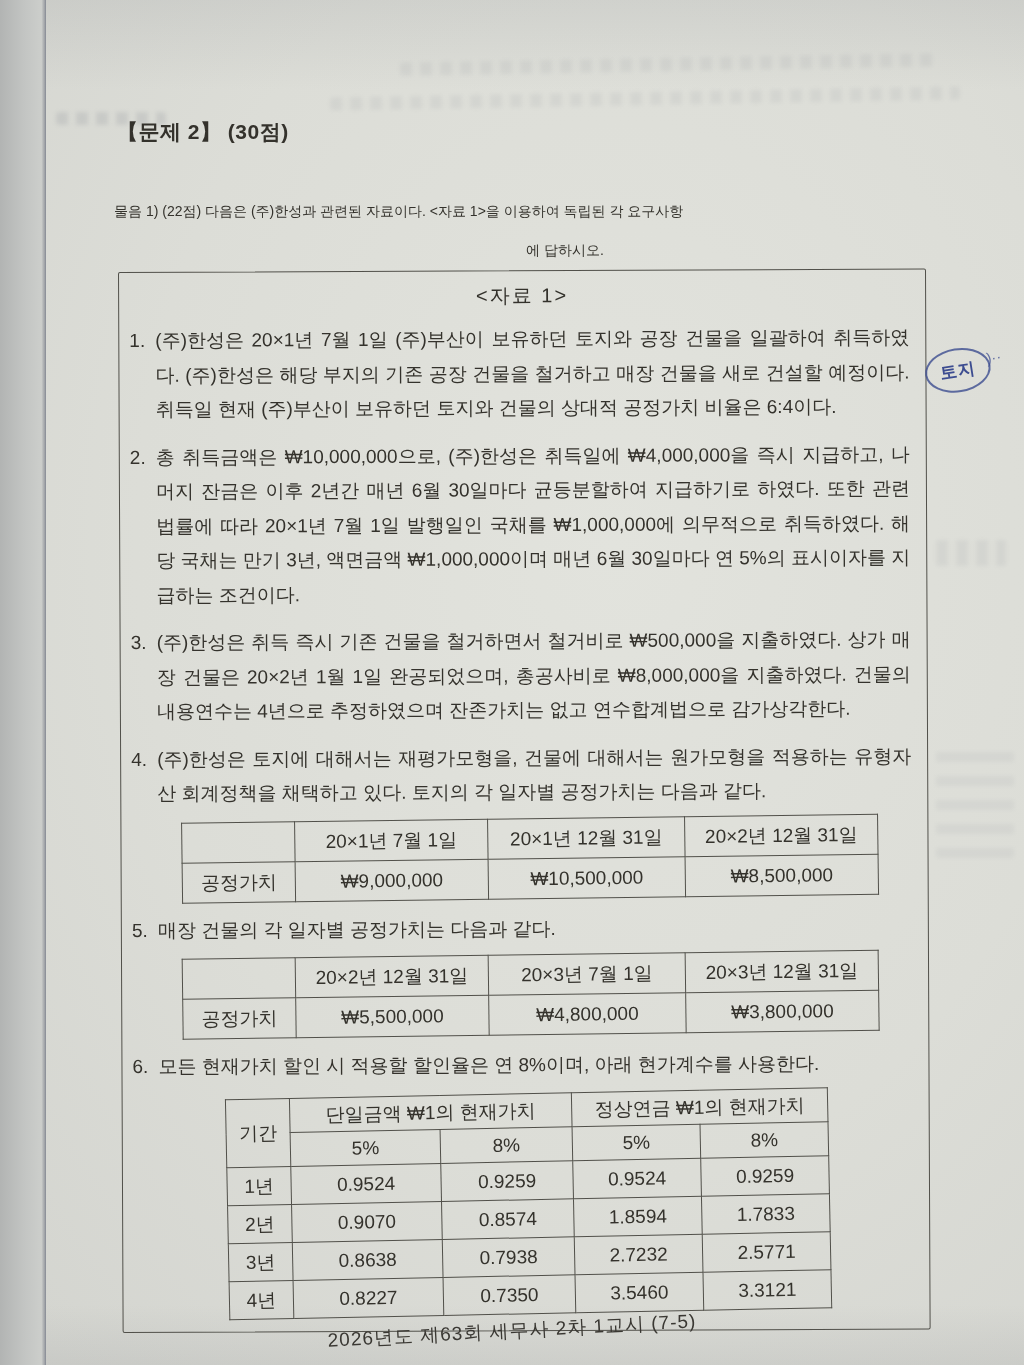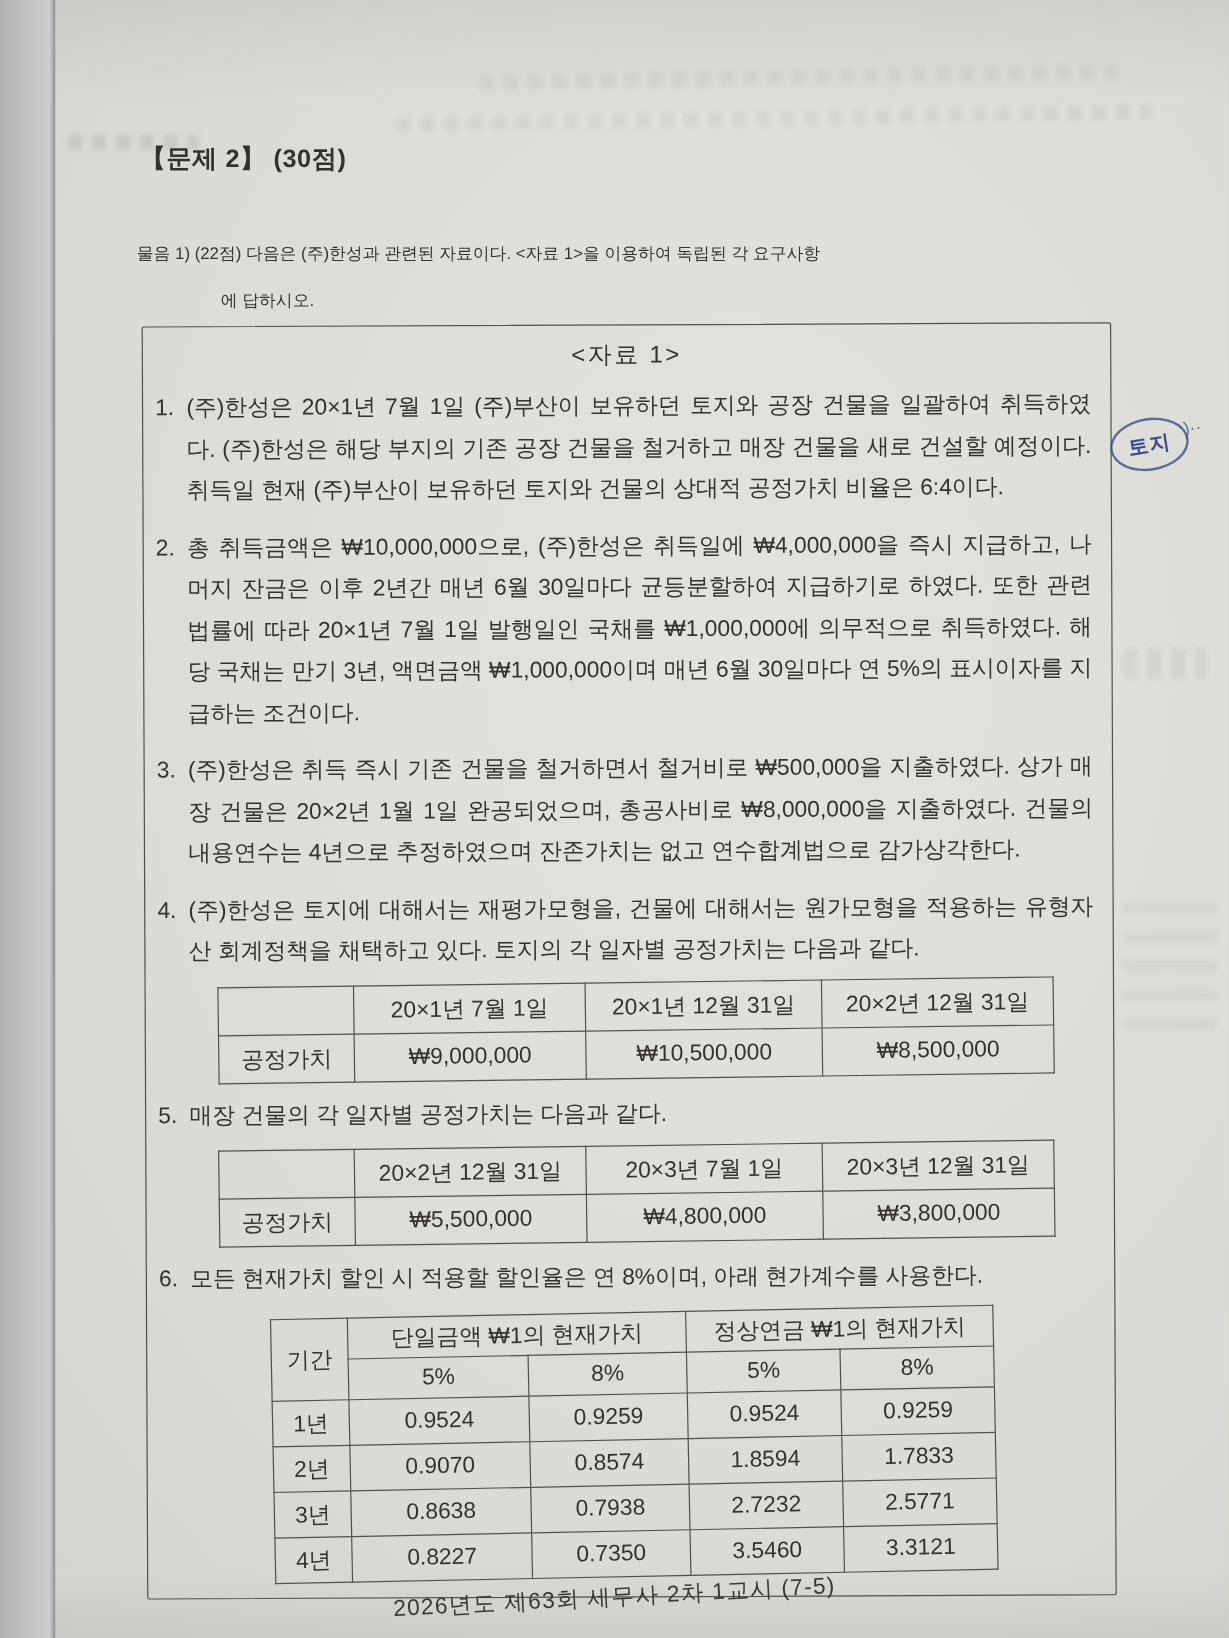--- a/index.html
+++ b/index.html
@@ -21,21 +21,21 @@
   .page-edge{
     position:absolute;left:0;top:0;width:45px;height:100%;
     background:linear-gradient(90deg,#b2b4b3 0%,#c3c5c3 55%,#cccecb 92%,#9b9ea3 100%);
     border-right:1px solid #8e929a;
   }
   .smudge{position:absolute;filter:blur(2px);opacity:.55;border-radius:3px;
     background:repeating-linear-gradient(90deg,rgba(116,121,132,.30) 0 12px,rgba(116,121,132,0) 12px 20px);}
   .smudge.soft{opacity:.30}
   .problem-title{position:absolute;left:117px;top:118px;font-size:21px;font-weight:bold;letter-spacing:.5px;}
   .intro{position:absolute;left:114px;top:192px;width:832px;font-size:14px;line-height:39px;}
-  .intro .l2{padding-left:70px;}
+  .intro .l2{padding-left:70px;text-align:center;}
   .data-box{
     position:absolute;left:118px;top:272px;width:806px;
     border:1.6px solid #51504a;border-radius:2px;
     padding:0 0 12px 0;transform:rotate(-0.25deg);transform-origin:top left;
   }
   .box-title{text-align:center;font-size:20px;margin:11px 0 2px 0;letter-spacing:2px;}
   .item{display:flex;font-size:19px;line-height:34.5px;margin:13px 16px 0 10px;}
   .item .no{width:26px;flex:none;}
   .item .txt{flex:1;text-align:justify;}
   table{border-collapse:collapse;font-size:19px;color:#34322c;}

